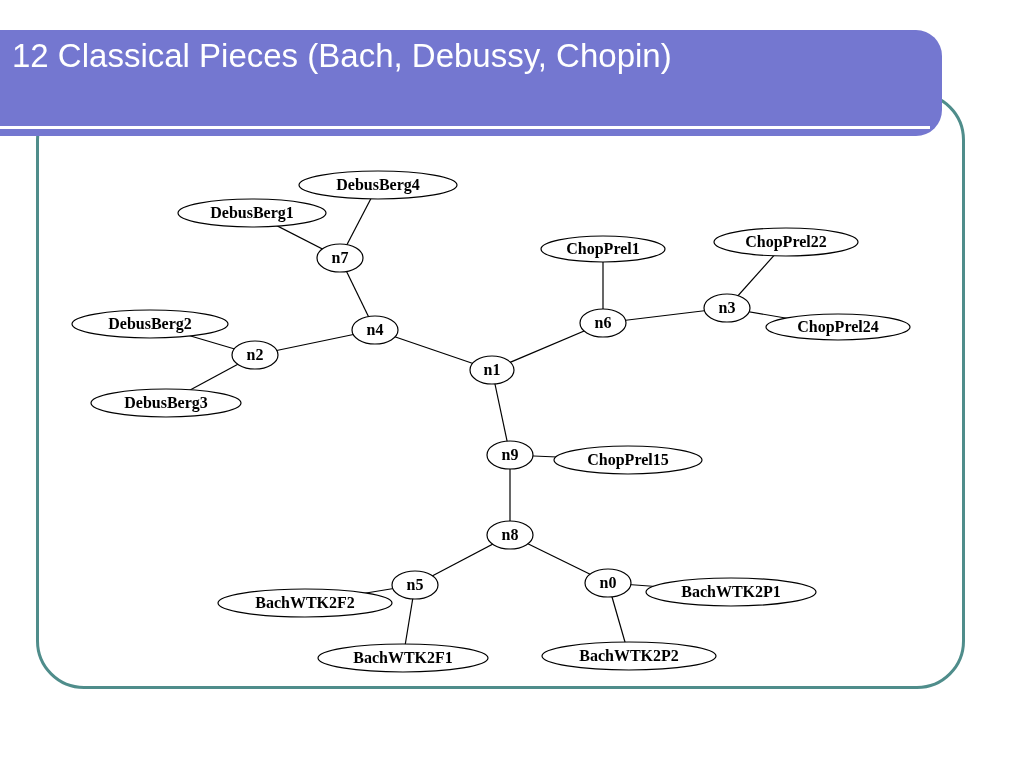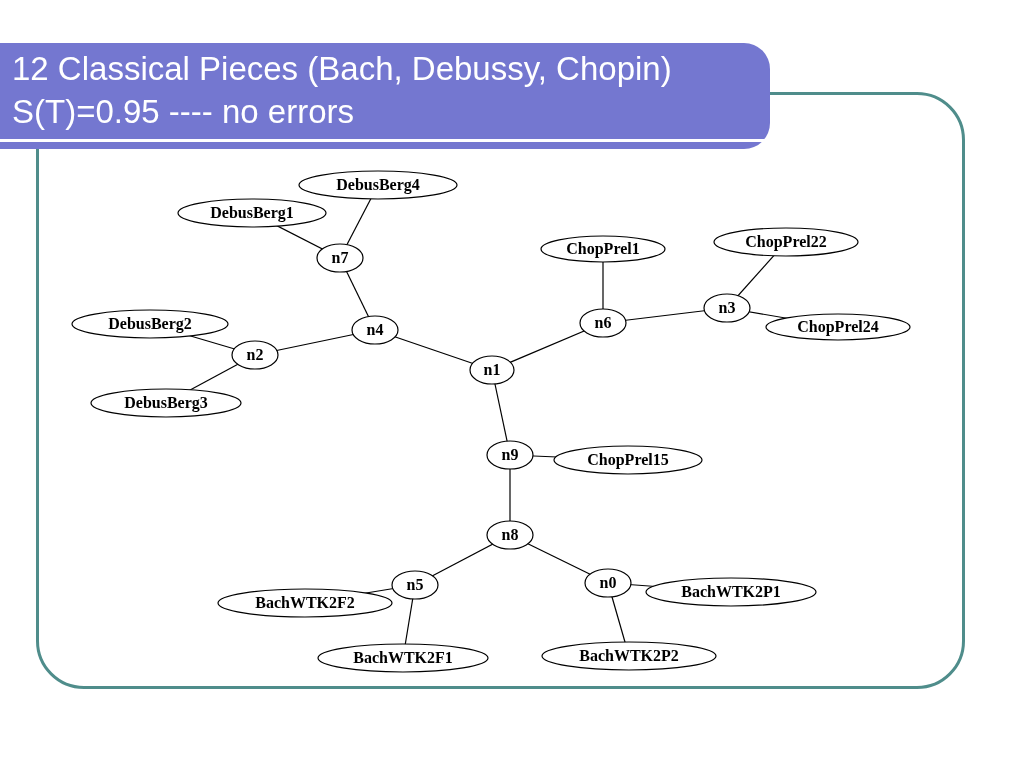--- a/index.html
+++ b/index.html
@@ -35,28 +35,27 @@
   .tree-svg {
     position: absolute;
     left: 0;
     top: 0;
     z-index: 2;
   }
   .banner {
     position: absolute;
     left: 0;
     top: 30px;
-    width: 770px;
+    width: 942px;
     height: 106px;
     background: var(--banner-color);
     border-radius: 0 26px 26px 0;
     z-index: 3;
     color: var(--banner-text);
     padding: 4px 1px 0 12px;
-    margin-top: 13px;
   }
   .title-line {
     font-size: 33px;
     line-height: 43px;
     font-weight: 400;
     white-space: nowrap;
   }
   .banner-underline {
     position: absolute;
     left: 0;
@@ -196,17 +195,16 @@
         <text x="731" y="597" class="node-label">BachWTK2P1</text>
       </g>
       <g>
         <ellipse cx="629" cy="656" rx="87" ry="14" class="node-ellipse"></ellipse>
         <text x="629" y="661" class="node-label">BachWTK2P2</text>
       </g>
     </svg>
 
   <div class="banner">
     <div class="title-line">12 Classical Pieces (Bach, Debussy, Chopin)</div>
-    <div class="title-line">S(T)=0.95 ---- no errors</div>
     <div class="banner-underline"></div>
   </div>
 
 </div>
 
 </body></html>

